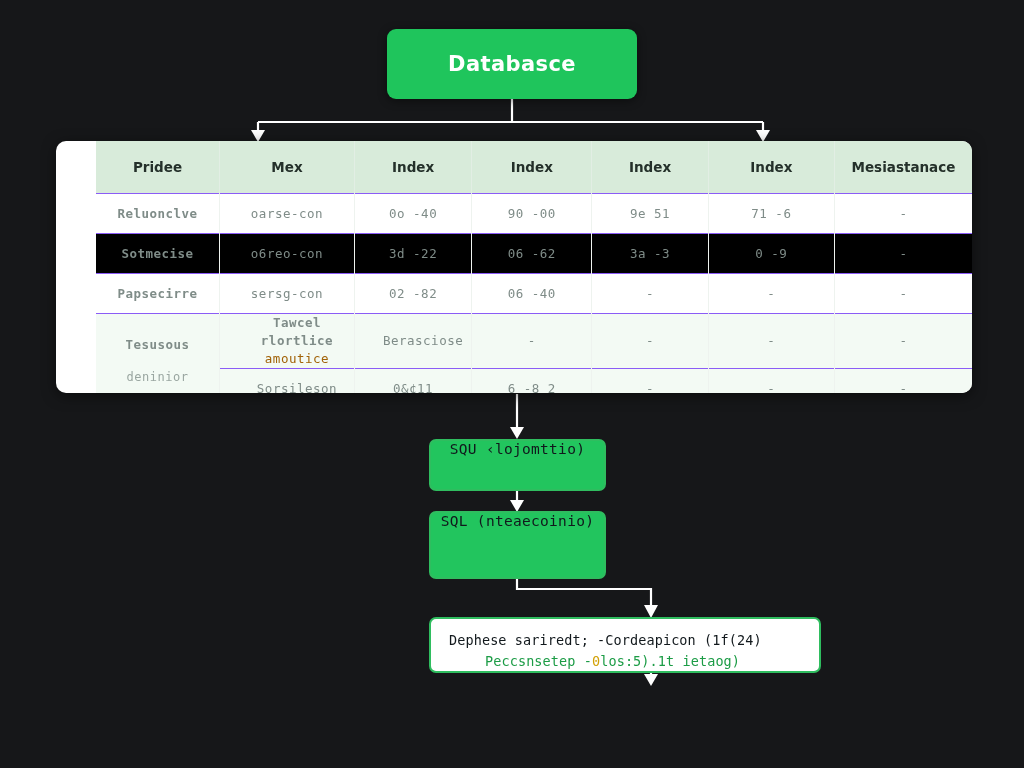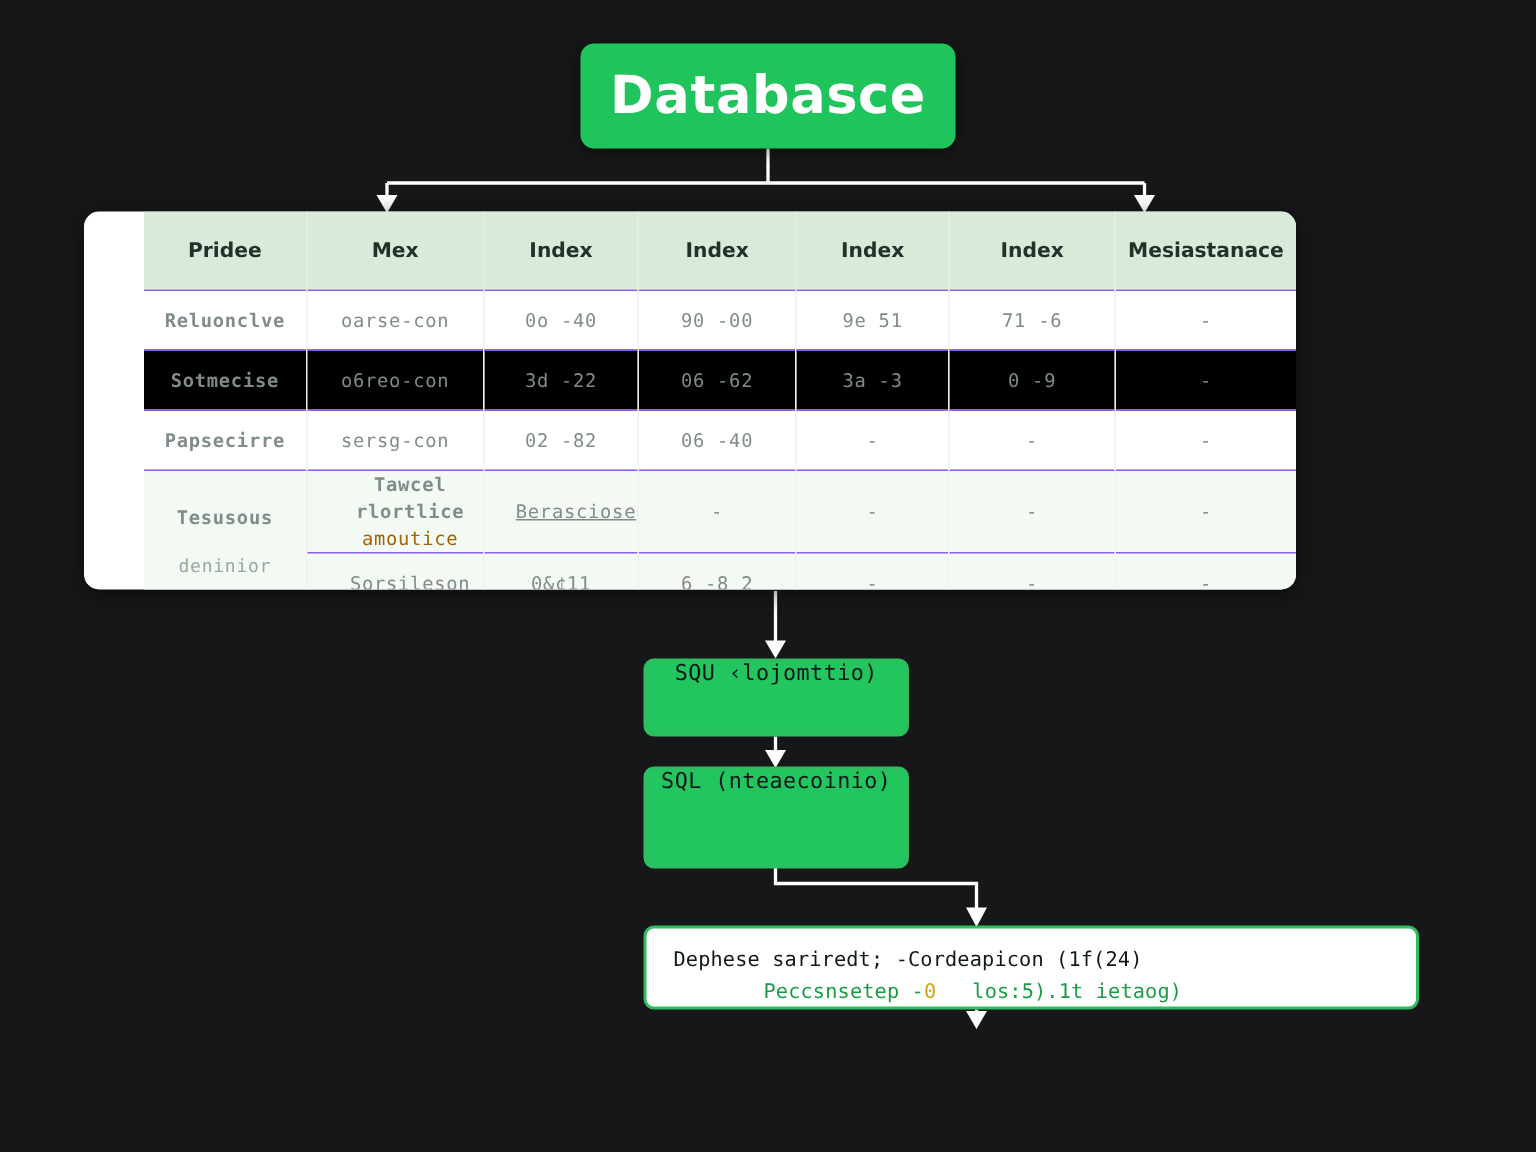--- a/index.html
+++ b/index.html
@@ -31,41 +31,41 @@
     height: 70px;
     background: #1fc55c;
     border-radius: 9px;
     display: flex;
     align-items: center;
     justify-content: center;
     box-shadow: 0 2px 10px rgba(0,0,0,0.45);
   }
   .title-node .title-text {
     color: #ffffff;
-    font-size: 35px;
+    font-size: 21px;
     font-weight: bold;
     letter-spacing: 0.4px;
     font-family: "DejaVu Sans", sans-serif;
   }
 
   
   #connectors {
     position: absolute;
     left: 0; top: 0;
     width: 1024px;
     height: 768px;
     pointer-events: none;
   }
 
   
   .table-card {
     position: absolute;
     left: 56px;
     top: 141px;
-    width: 808px;
+    width: 916px;
     height: 252px;
     background: #ffffff;
     border-radius: 10px;
     overflow: hidden;
     box-shadow: 0 3px 14px rgba(0,0,0,0.5);
     padding-left: 40px;
   }
   table.grid {
     width: 100%;
     height: 100%;
@@ -130,21 +130,21 @@
   td.leftname-merged .sub2 {
     display: block;
     font-weight: normal;
     color: #9aa6a1;
     font-size: 12px;
   }
   tr.shade td { background: #000000; }
   tr.shade-soft td { background: #f3faf4; }
   .cell-blue { color: #4fa8dd; }
   .cell-muted { color: #c3cdc9; }
-  .plain-left { text-align: left; padding-left: 20px; font-family: "DejaVu Sans Mono", monospace; text-decoration: underline; }
+  .plain-left { text-align: left; padding-left: 20px; font-family: "DejaVu Sans Mono", monospace; }
 
   
   .flow-box {
     position: absolute;
     background: #22c55e;
     border: 2px solid #2fbd5f;
     border-radius: 7px;
     display: flex;
     align-items: flex-start;
     justify-content: center;
@@ -161,25 +161,25 @@
     background: #ffffff;
     border: 2px solid #2fbd5f;
     border-radius: 7px;
     padding: 11px 18px;
     font-family: "DejaVu Sans Mono", monospace;
     font-size: 13.5px;
     line-height: 1.55;
     color: #11181c;
     letter-spacing: 0.1px;
   }
-  #code-box-1 { left: 429px; top: 617px; width: 517px; height: 56px; }
+  #code-box-1 { left: 429px; top: 617px; width: 392px; height: 56px; }
   #code-box-2 { left: 429px; top: 685px; width: 441px; height: 56px; }
   .code-line { white-space: pre; }
   .code-line.indent { padding-left: 36px; }
-  .tok-green { color: #1c9c46; margin-left: 24px; }
+  .tok-green { color: #1c9c46; }
   .tok-yellow { color: #d2a106; }
   .tok-red { color: #9e2b2b; }
 </style>
 </head>
 <body>
 
 <div id="root">
 
   <svg id="connectors" viewBox="0 0 1024 768" width="1024" height="768">
     <g stroke="#ffffff" stroke-width="2.2" fill="none">

